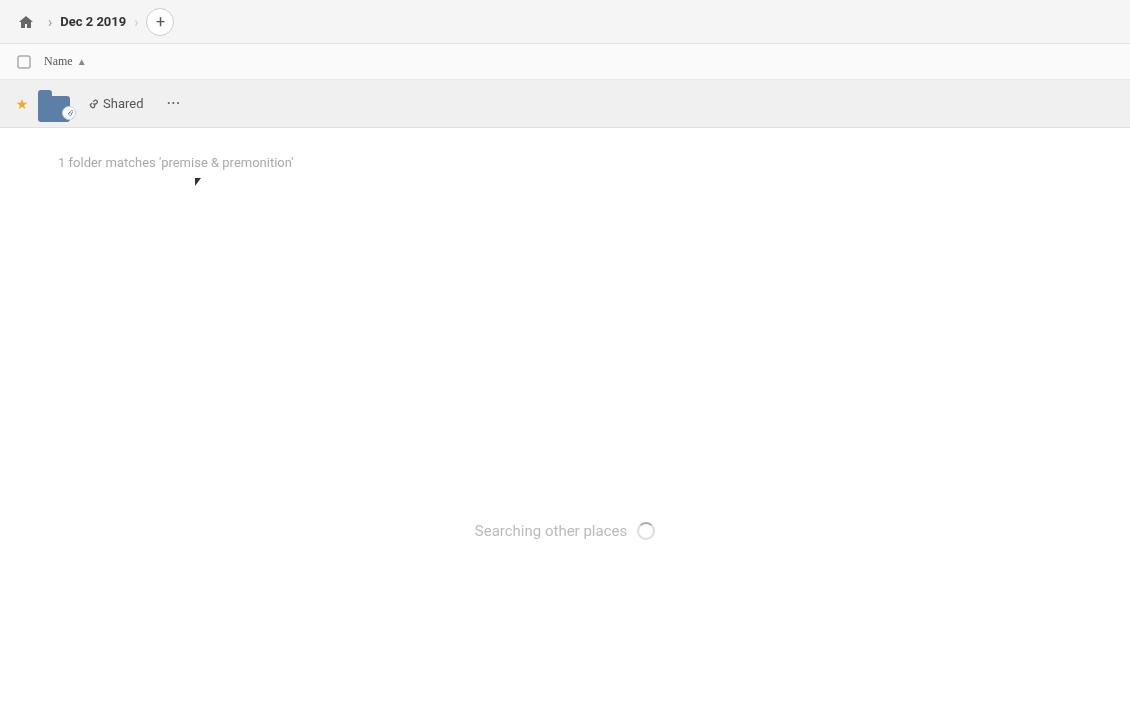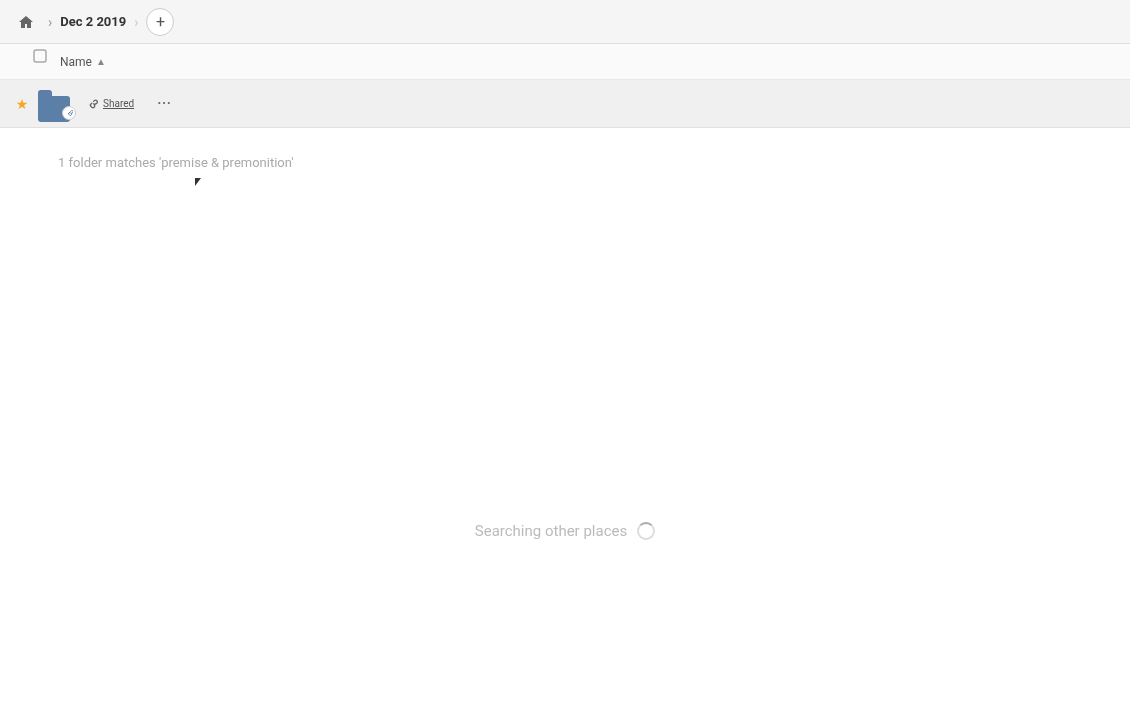--- a/index.html
+++ b/index.html
@@ -58,24 +58,26 @@
       border-radius: 50%;
       cursor: pointer;
       color: #555;
       font-size: 16px;
       background: #fff;
     }
 
     
     .col-header {
       display: flex;
+      align-items: center;
       height: 36px;
-      padding: 0 28px;
+      padding: 0 12px;
       border-bottom: 1px solid #e8e8e8;
       background: #fafafa;
+      font-family: Liberation Serif, serif;
     }
     .col-checkbox {
       width: 24px;
       height: 24px;
       display: flex;
       align-items: center;
       justify-content: center;
       margin-right: 8px;
     }
     .col-name-label {
@@ -164,23 +166,22 @@
     .file-name {
       font-size: 14px;
       color: #333;
       flex: 1;
     }
     .shared-badge {
       display: flex;
       align-items: center;
       gap: 5px;
       color: #555;
-      font-size: 10px;
+      font-size: 13px;
       margin-right: 16px;
-      text-decoration: underline;
     }
     .more-btn {
       width: 28px;
       height: 28px;
       display: flex;
       align-items: center;
       justify-content: center;
       cursor: pointer;
       border-radius: 4px;
       color: #666;

